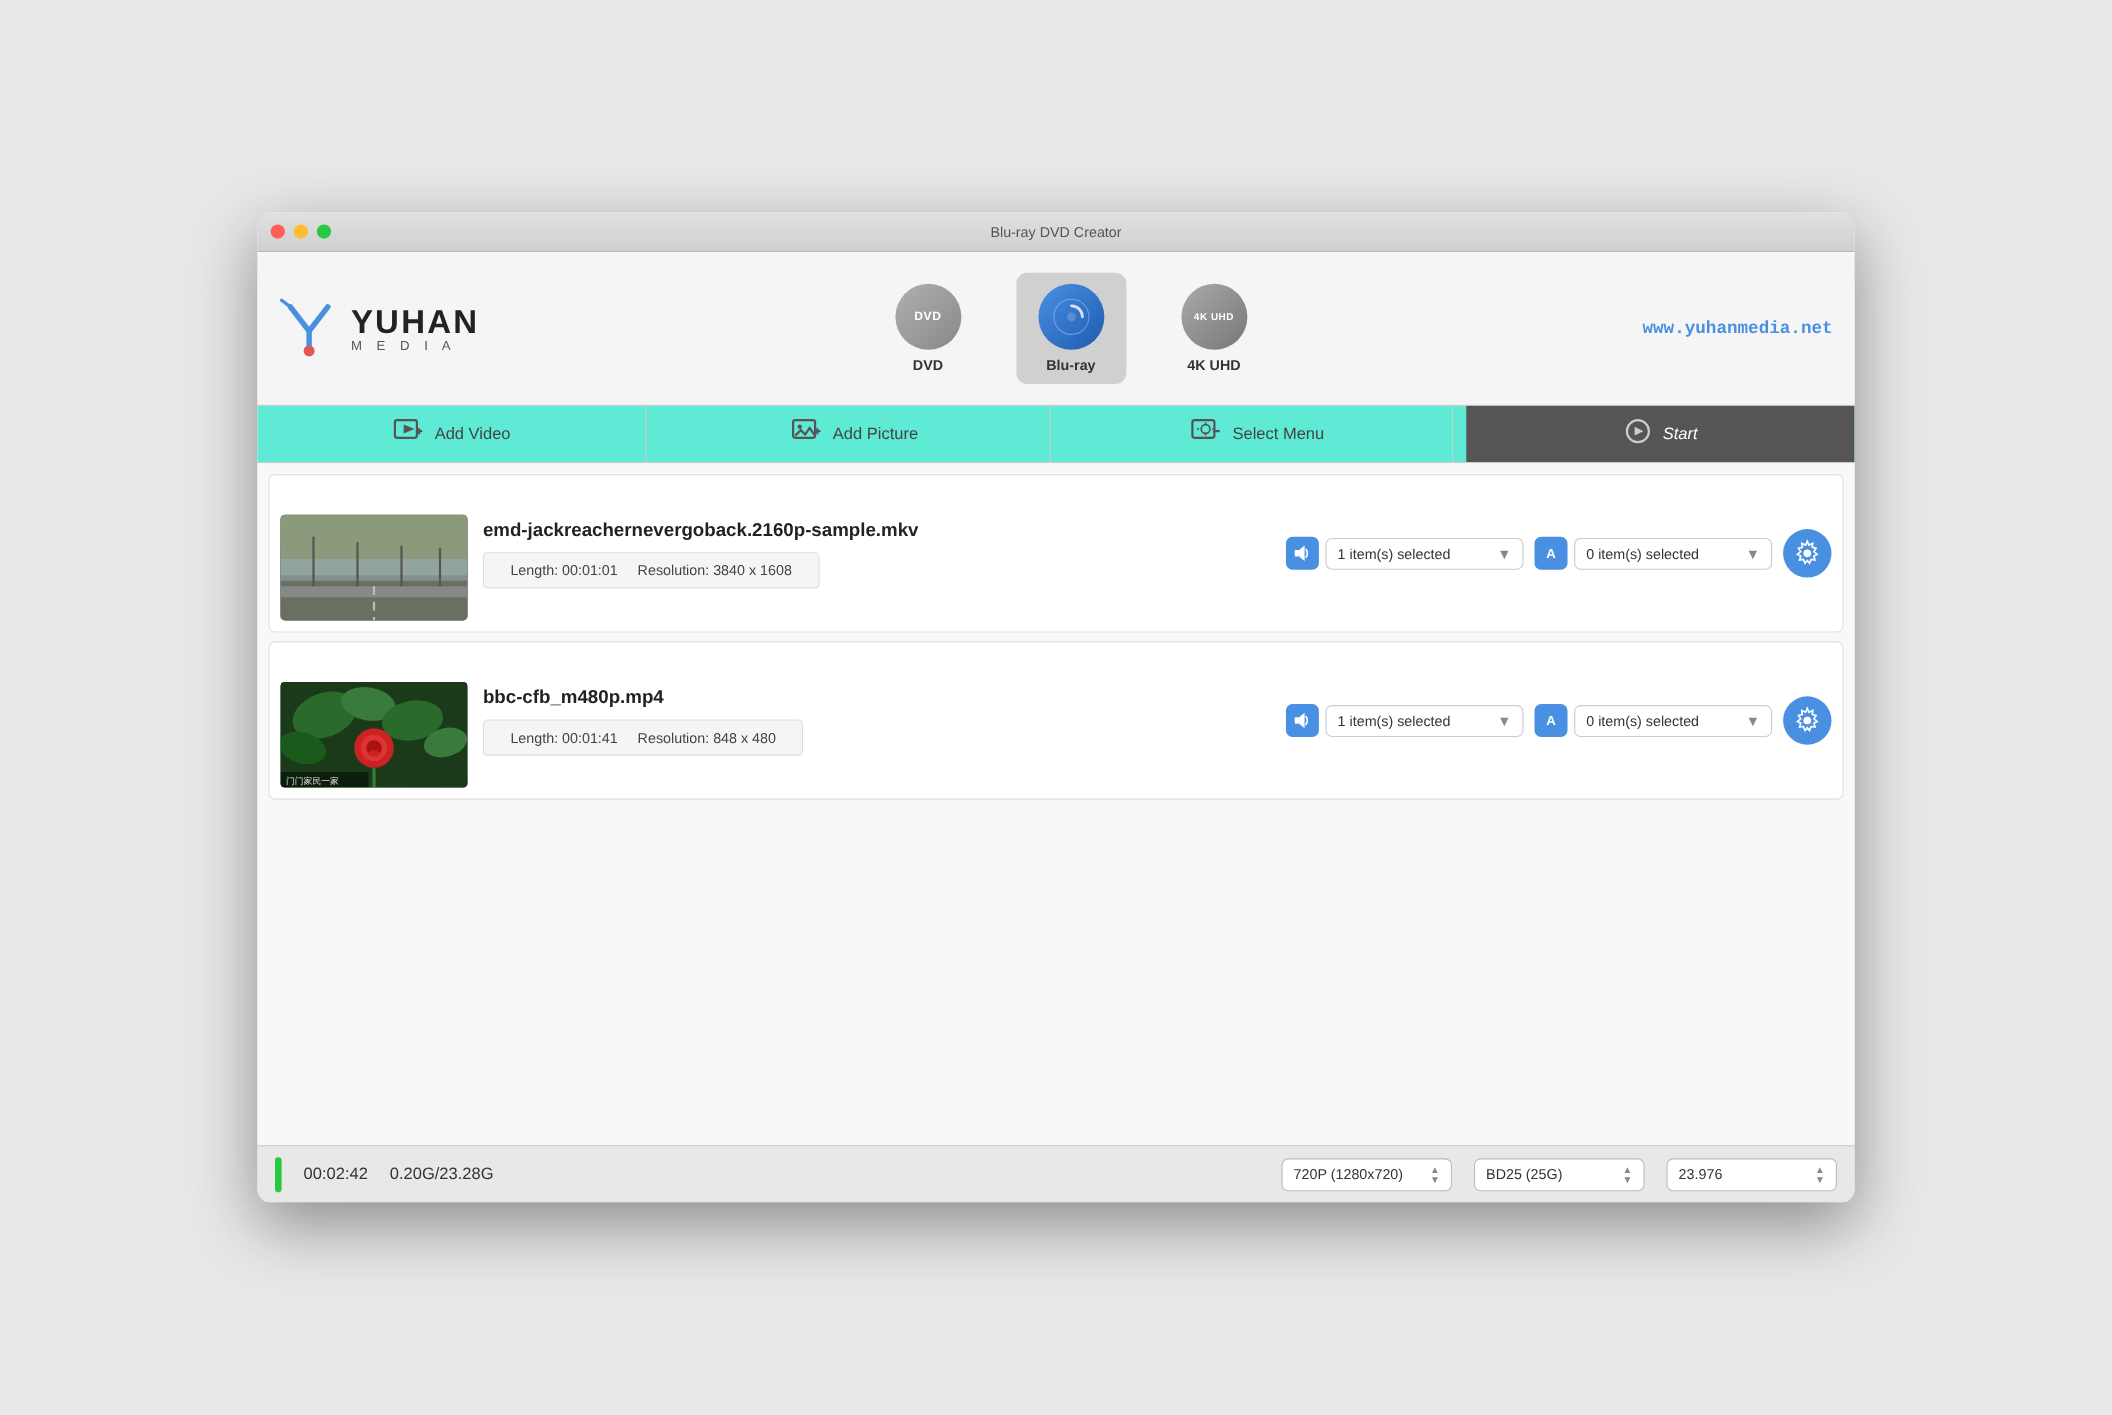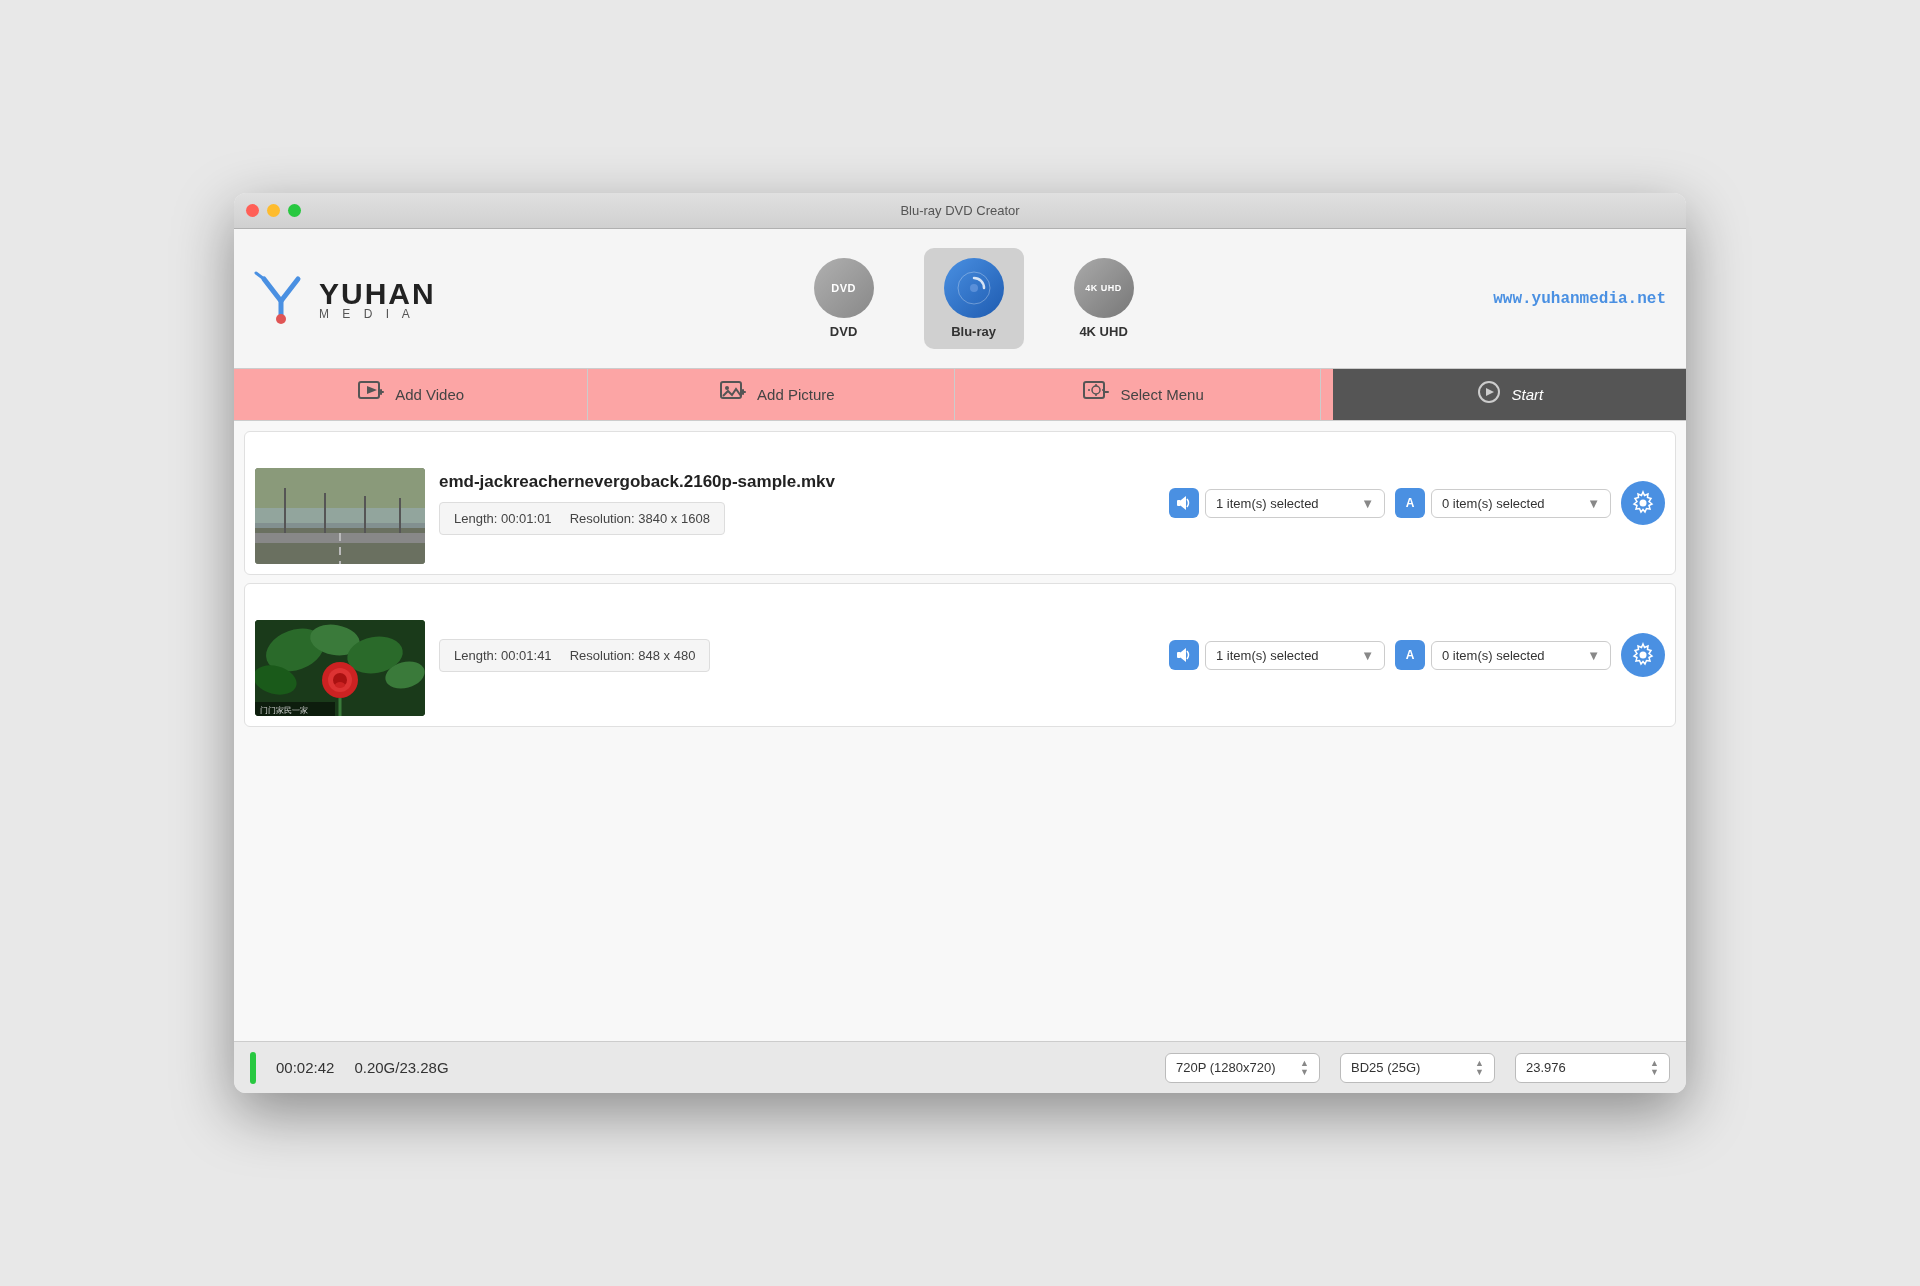--- a/index.html
+++ b/index.html
@@ -143,21 +143,21 @@
     .website {
       font-size: 16px;
       color: #4a90e2;
       font-family: 'Courier New', monospace;
       font-weight: 600;
       white-space: nowrap;
     }
     
     .toolbar {
       display: flex;
-      background: #fca5a5;
+      background: #5eead4;
       border-bottom: 1px solid #ccc;
       height: 52px;
       flex-shrink: 0;
       gap: 12px;
     }
     .toolbar-item {
       display: flex;
       align-items: center;
       gap: 10px;
       padding: 0 30px;
@@ -227,21 +227,21 @@
     .video-name {
       font-size: 17px;
       font-weight: 600;
       color: #222;
       margin-bottom: 10px;
     }
     .video-meta {
       background: #f5f5f5;
       border: 1px solid #ddd;
       border-radius: 4px;
-      padding: 8px 14px;
+      padding: 8px 24px;
       display: inline-block;
       font-size: 13px;
       color: #444;
     }
     .video-controls {
       display: flex;
       align-items: center;
       gap: 10px;
       margin-left: auto;
     }
@@ -536,20 +536,21 @@
             <ellipse cx="85" cy="65" rx="5" ry="3" fill="#cc2222"></ellipse>
 
             <line x1="85" y1="78" x2="85" y2="96" stroke="#3a7a3a" stroke-width="3"></line>
 
             <rect x="0" y="82" width="80" height="14" fill="rgba(0,0,0,0.5)"></rect>
             <text x="5" y="93" fill="#ddd" font-size="8" font-family="monospace">门门家民一家</text>
           </svg>
         </div>
       </div>
       <div class="video-info">
+        <div class="video-name">bbc-cfb_m480p.mp4</div>
         <div class="video-meta">
           <span>Length: 00:01:41</span>
           &nbsp;&nbsp;&nbsp;
           <span>Resolution: 848 x 480</span>
         </div>
       </div>
       <div class="video-controls">
         <div class="audio-select">
           <div class="audio-icon">
             <svg width="18" height="18" viewBox="0 0 18 18">

